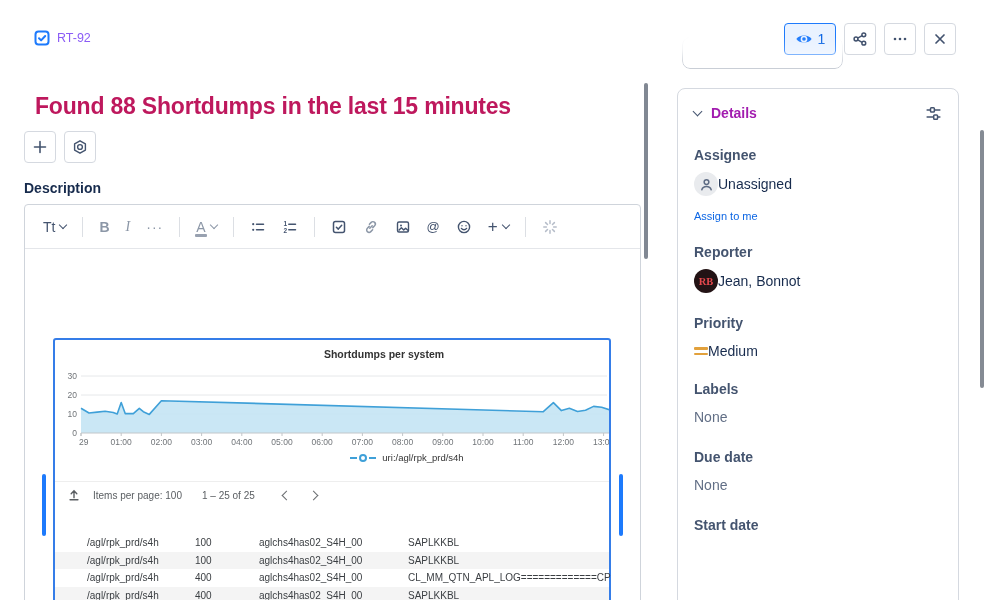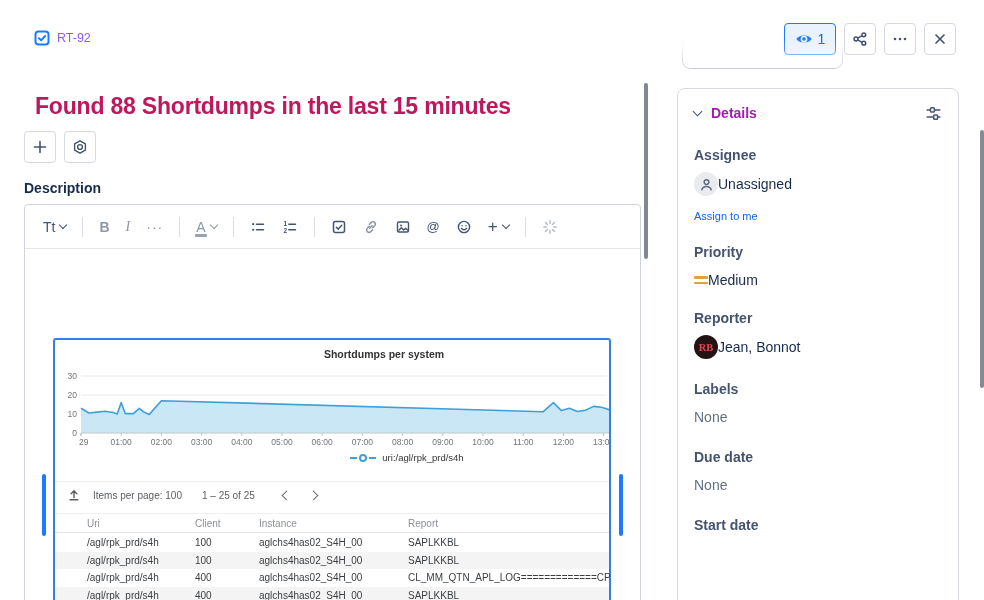--- a/index.html
+++ b/index.html
@@ -330,26 +330,20 @@
         <span class="gap12"></span>
         <span>Items per page: 100</span>
         <span class="gap20"></span>
         <span>1 – 25 of 25</span>
         <span class="gap28"></span>
         <span class="pchev prev"></span>
         <span class="gap20"></span>
         <span class="pchev next"></span>
       </div>
 
-      <div class="sgrid shead">
-        <div>Uri</div>
-        <div>Client</div>
-        <div>Instance</div>
-        <div>Report</div>
-      </div>
       <div class="srows">
           <div class="sgrid srow">
             <div>/agl/rpk_prd/s4h</div>
             <div>100</div>
             <div>aglchs4has02_S4H_00</div>
             <div>SAPLKKBL</div>
           </div>
           <div class="sgrid srow">
             <div>/agl/rpk_prd/s4h</div>
             <div>100</div>
@@ -402,39 +396,39 @@
             <circle cx="8" cy="5.4" r="2.5"></circle>
             <path d="M3 13.6a5.2 4.6 0 0 1 10 0" stroke-linecap="round"></path>
           </svg>
       </span>
       <span>Unassigned</span>
     </div>
     <div class="assign-link">Assign to me</div>
   </div>
 
   <div class="field">
+    <div class="flabel">Reporter</div>
+    <div class="fvalue">
+      <span class="avatar rb">RB</span>
+      <span>Jean, Bonnot</span>
+    </div>
+  </div>
+
+  <div class="field">
     <div class="flabel">Priority</div>
     <div class="fvalue" style="margin-top:12px">
       <span class="prio">
           <span></span>
           <span></span>
         </span>
       <span>Medium</span>
     </div>
   </div>
 
   <div class="field">
-    <div class="flabel">Reporter</div>
-    <div class="fvalue">
-      <span class="avatar rb">RB</span>
-      <span>Jean, Bonnot</span>
-    </div>
-  </div>
-
-  <div class="field">
     <div class="flabel">Labels</div>
     <div class="fvalue muted">None</div>
   </div>
 
   <div class="field mt24">
     <div class="flabel">Due date</div>
     <div class="fvalue muted">None</div>
   </div>
 
 

